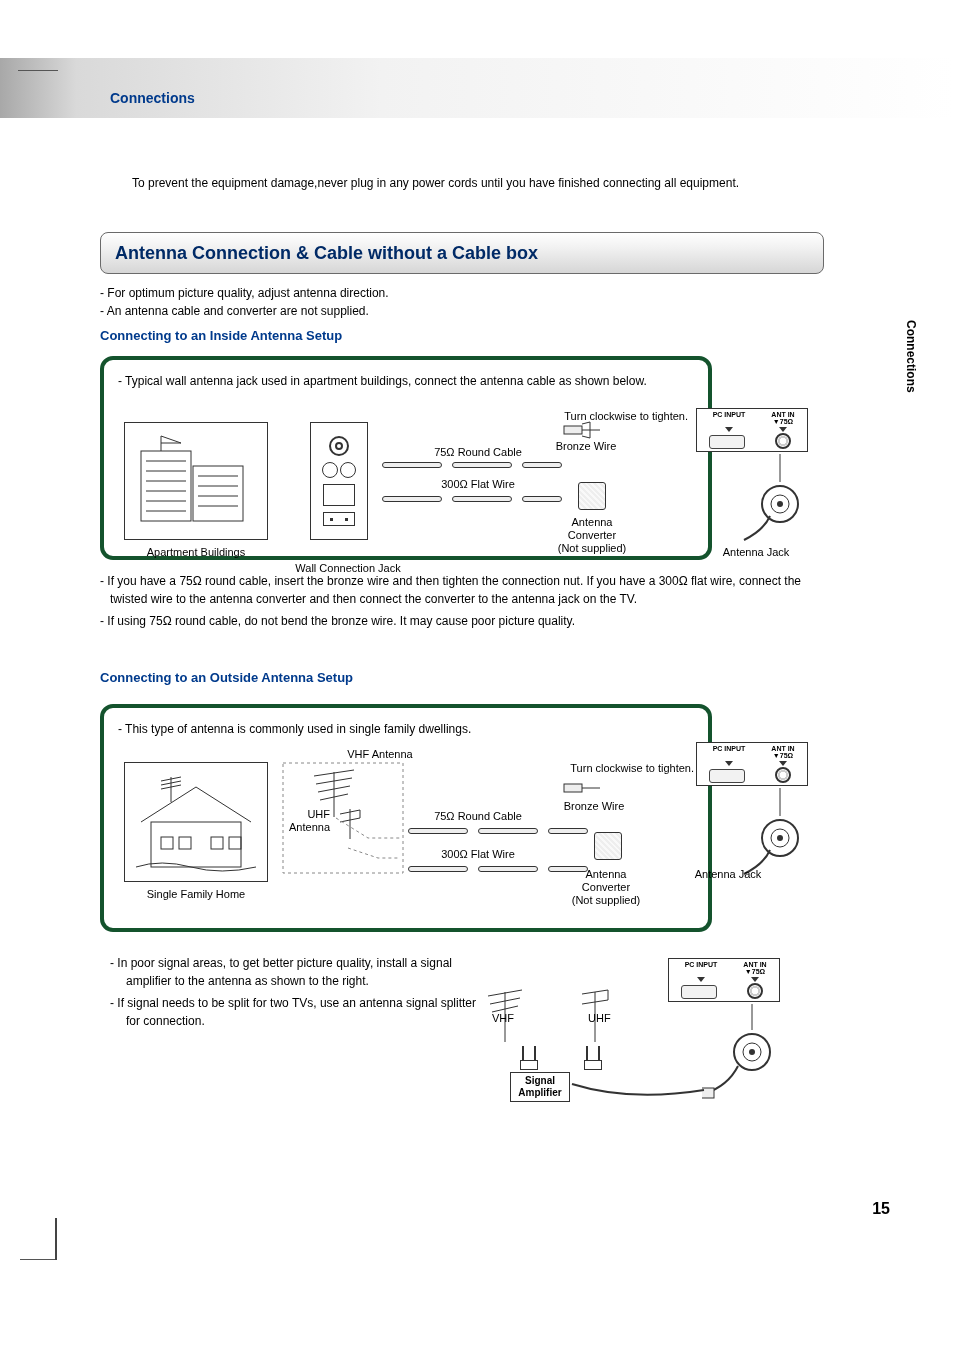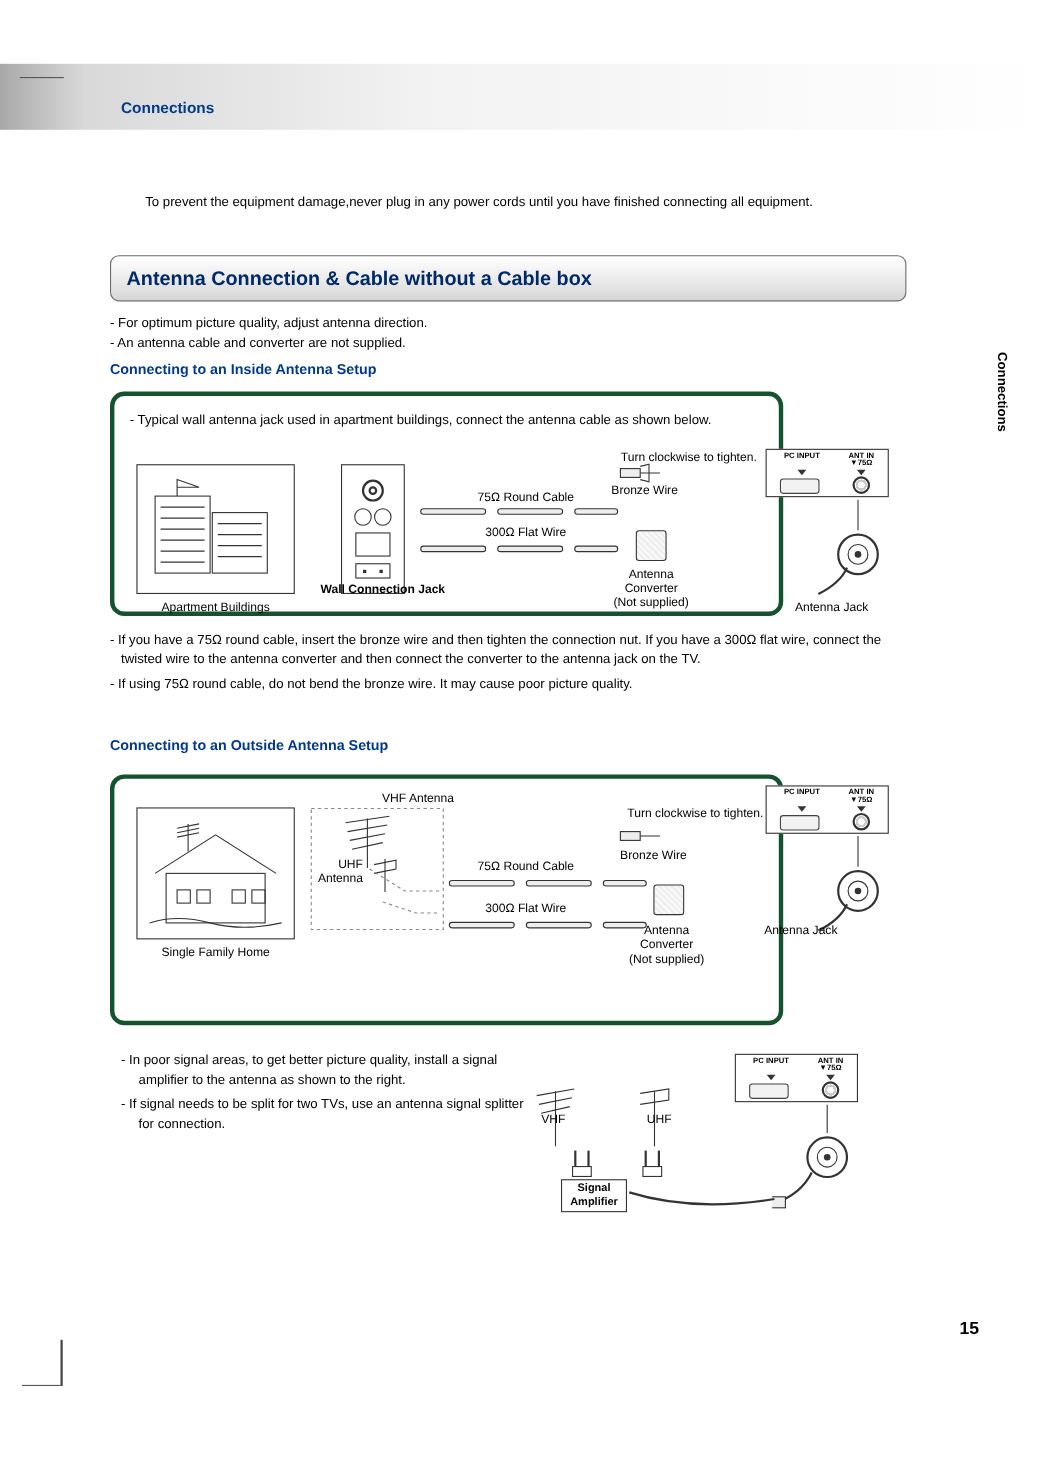--- a/index.html
+++ b/index.html
@@ -291,21 +291,21 @@
         <div style="display:flex;gap:2px;">
             <div style="width:16px;height:16px;border:1px solid #333;border-radius:50%;"></div>
             <div style="width:16px;height:16px;border:1px solid #333;border-radius:50%;"></div>
           </div>
         <div style="width:32px;height:22px;border:1px solid #333;"></div>
         <div style="width:32px;height:14px;border:1px solid #333;display:flex;justify-content:space-around;align-items:center;">
             <div style="width:3px;height:3px;background:#333;"></div>
             <div style="width:3px;height:3px;background:#333;"></div>
           </div>
       </div>
-      <div class="d-label" style="left:170px; top:112px; width:120px;font-weight:bold;">Wall Connection Jack</div>
+      <div class="d-label" style="left:170px; top:144px; width:120px;">Wall Connection Jack</div>
 
       <div class="d-label" style="left:410px; top:-8px; width:160px; text-align:right;">Turn clockwise to tighten.</div>
 
       <div class="d-label" style="left:300px; top:28px; width:120px;">75Ω Round Cable</div>
       <div class="cable-seg" style="left:264px; top:44px; width:60px;"></div>
       <div class="cable-seg" style="left:334px; top:44px; width:60px;"></div>
       <div class="cable-seg" style="left:404px; top:44px; width:40px;"></div>
 
       <div class="d-label" style="left:428px; top:22px; width:80px;">Bronze Wire</div>
       <svg style="position:absolute; left:444px; top:2px; width:42px; height:20px;">
@@ -350,20 +350,21 @@
   </div>
 
   <div class="bulleted" style="top:572px;">
     <div style="text-indent:-10px; padding-left:10px;">- If you have a 75Ω round cable, insert the bronze wire and then tighten the connection nut. If you have a 300Ω flat wire, connect the twisted wire to the antenna converter and then connect the converter to the antenna jack on the TV.</div>
     <div style="margin-top:4px;">- If using 75Ω round cable, do not bend the bronze wire. It may cause poor picture quality.</div>
   </div>
 
   <div class="subheading" style="top:670px;">Connecting to an Outside Antenna Setup</div>
 
   <div class="framed" style="top:704px; height:228px;">
+    <div class="frame-note">-  This type of antenna is commonly used in single family dwellings.</div>
 
     <div class="diagram-area" style="height:180px;">
 
       <div class="d-box" style="left:6px; top:14px; width:144px; height:120px;">
         <svg width="130" height="110">
           <polyline points="10,55 65,20 120,55" fill="none" stroke="#333"></polyline>
           <rect x="20" y="55" width="90" height="45" fill="none" stroke="#333"></rect>
           <rect x="30" y="70" width="12" height="12" fill="none" stroke="#333"></rect>
           <rect x="48" y="70" width="12" height="12" fill="none" stroke="#333"></rect>
           <rect x="80" y="70" width="12" height="12" fill="none" stroke="#333"></rect>

